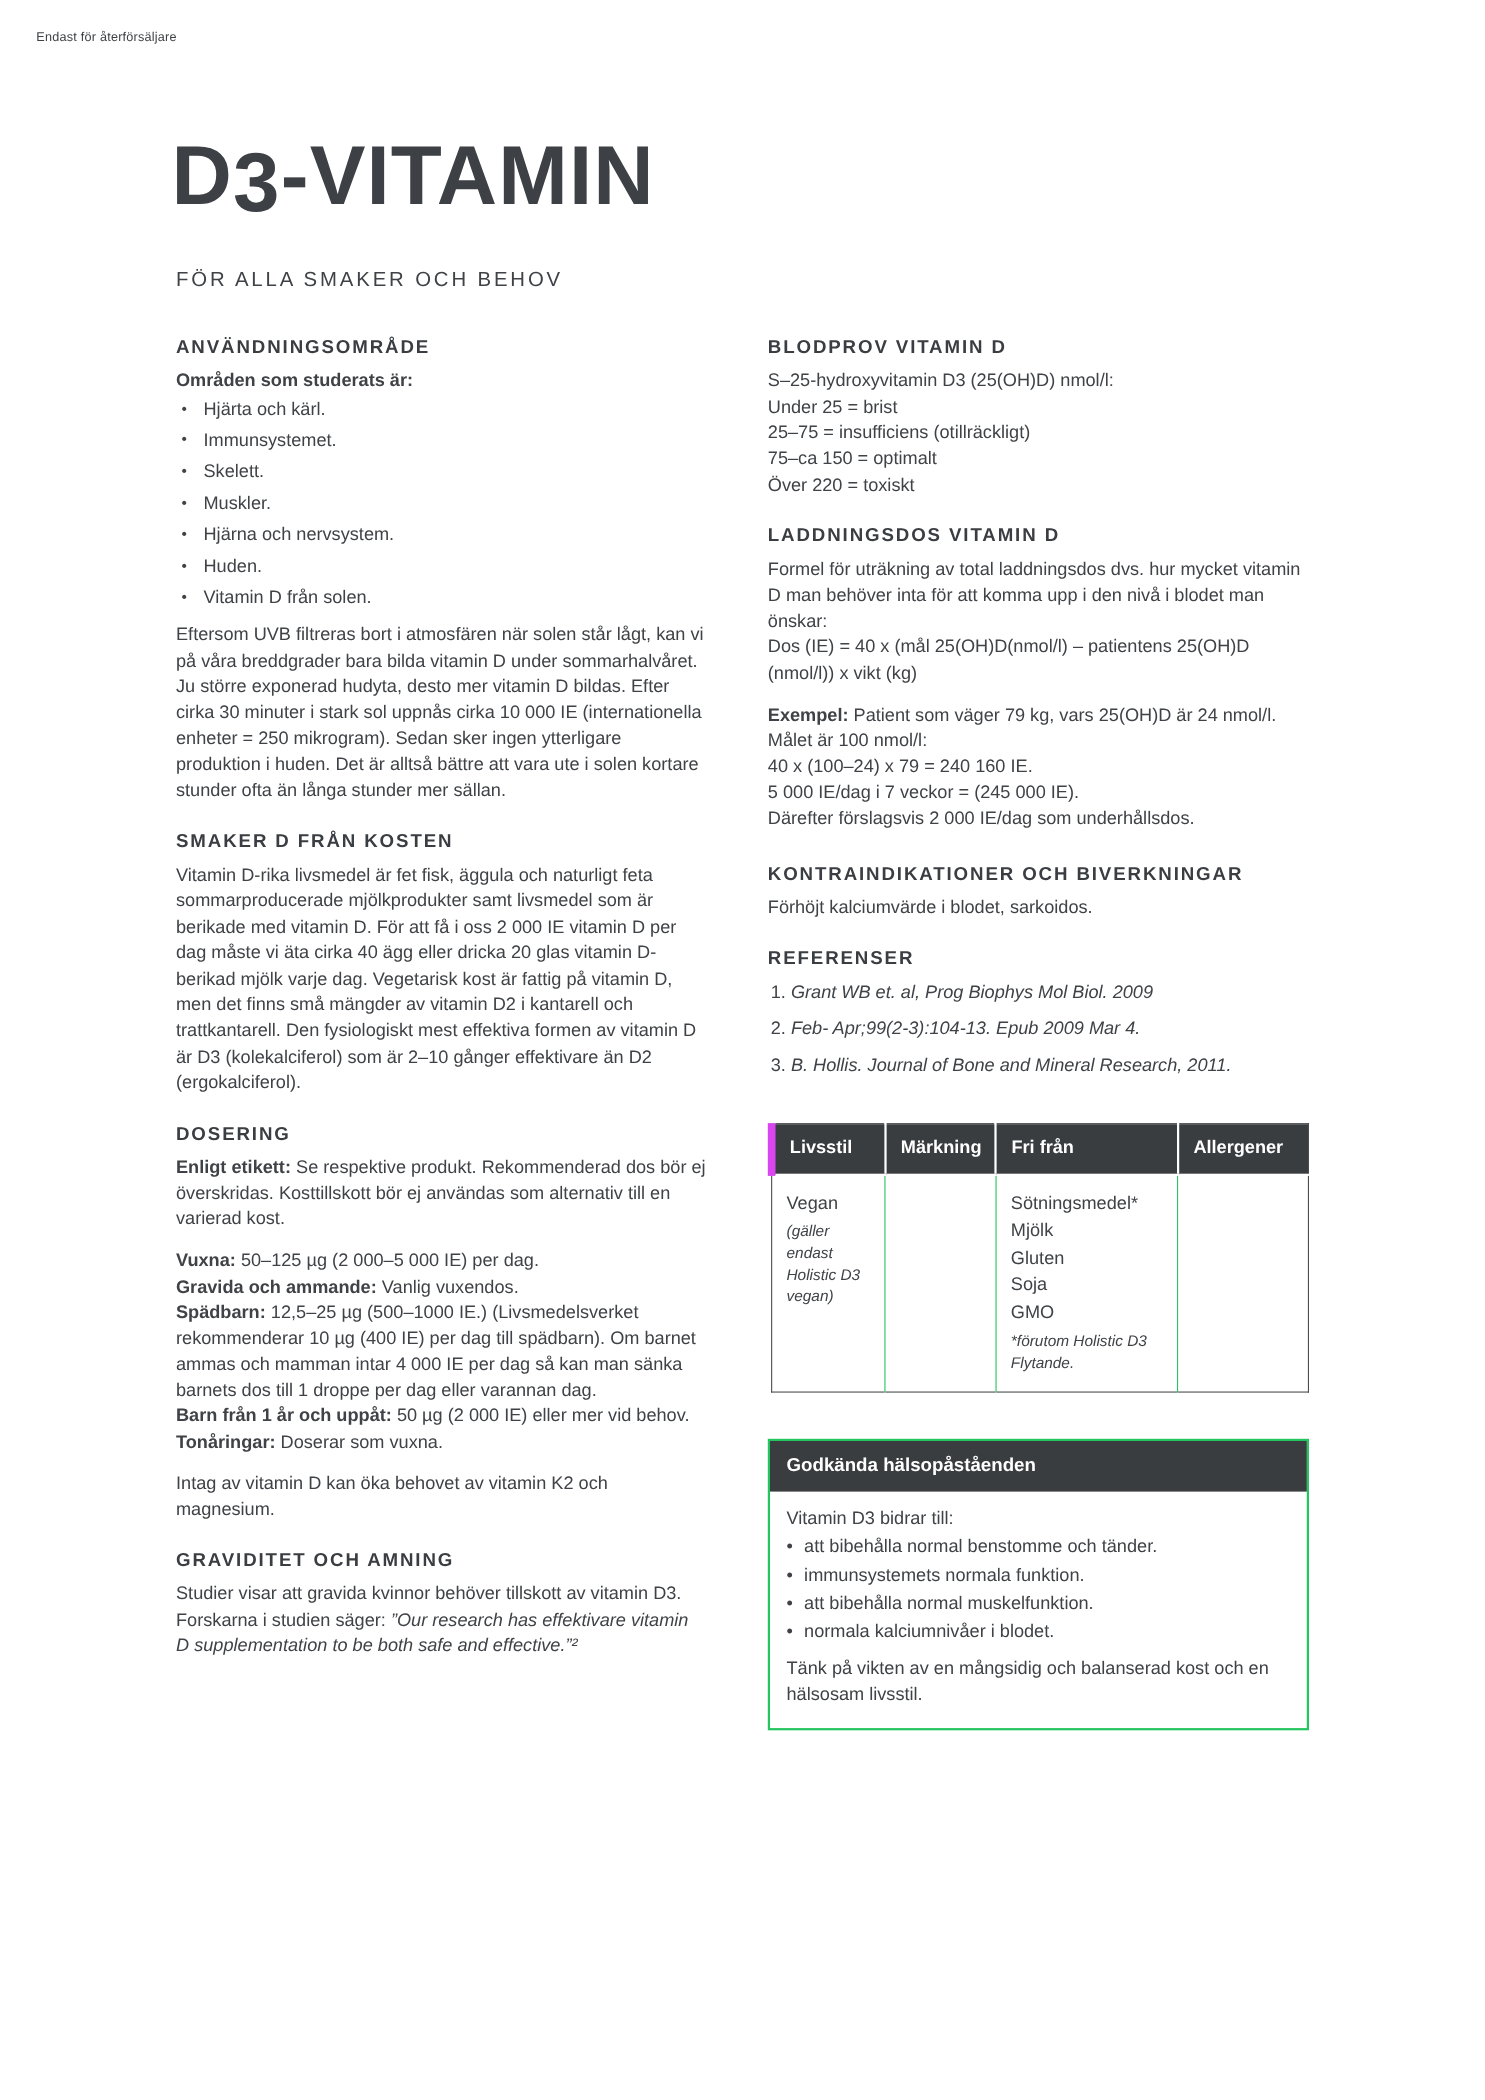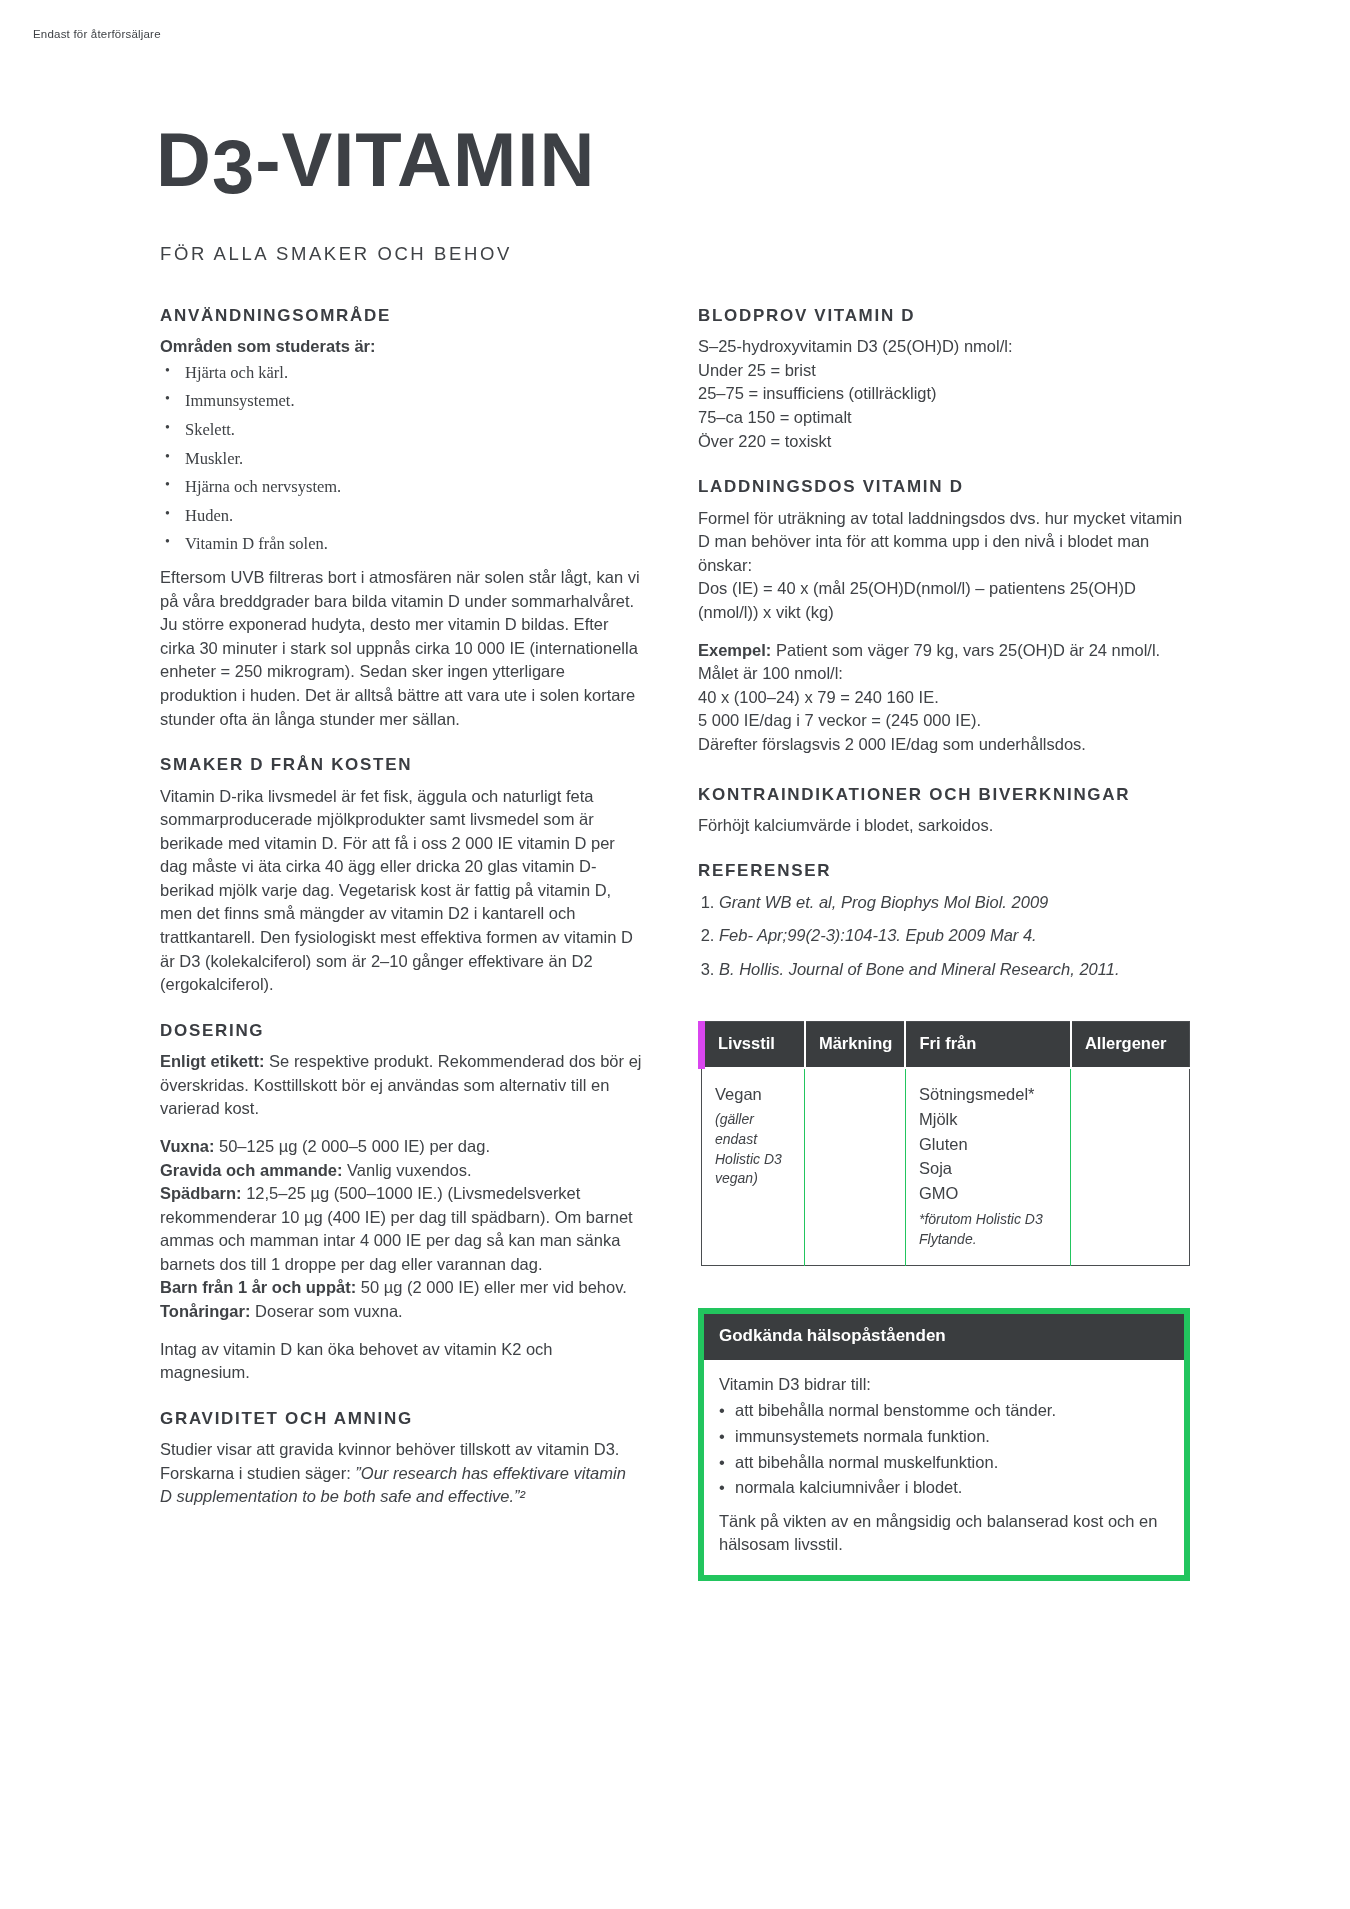--- a/index.html
+++ b/index.html
@@ -16,21 +16,21 @@
   .col-left  { left:160px; width:482px; }
   .col-right { left:698px; width:492px; }
 
   h3.sec { font-size:17px; font-weight:700; letter-spacing:1.7px; margin:22px 0 7px; color:#3a3d42; }
   h3.sec.first { margin-top:2px; }
   p { margin:0 0 14px; }
   p.tight { margin:0; }
   .b { font-weight:700; }
   .i { font-style:italic; }
 
-  ul.dots { list-style:none; margin:2px 0 10px; padding:0;font-family:Liberation Serif, serif; }
+  ul.dots { list-style:none; margin:2px 0 10px; padding:0; }
   ul.dots li { position:relative; padding-left:25px; margin-bottom:5px; }
   ul.dots li::before { content:"•"; position:absolute; left:5px; top:0; font-size:14px; }
 
   .linegroup div { margin:0; }
   .doseblock { margin:14px 0 14px; }
   .doseblock p { margin:0; }
 
   ol.refs { margin:0; padding-left:21px; }
   ol.refs li { margin-bottom:10px; font-style:italic; }
   ol.refs li::marker { font-style:normal; }
@@ -38,21 +38,21 @@
   table.spec { width:100%; border-collapse:collapse; margin-top:40px; border:1px solid #4a4d50; table-layout:fixed; }
   table.spec th { background:#3a3d3f; color:#ffffff; font-size:16.5px; font-weight:700; text-align:left;
                   padding:10px 13px 11px; border-left:2px solid #ffffff; border-bottom:2px solid #ffffff; }
   table.spec th:first-child { border-left:7px solid #d946ef; }
   table.spec td { border-left:1px solid #22c55e; vertical-align:top; padding:13px 13px 15px; font-size:16.5px; line-height:1.5; }
   table.spec td:first-child { border-left:none; }
   .cell-note { font-style:italic; font-size:14px; line-height:1.42; margin-top:3px; }
   .freefrom div { margin:0; }
   .freefrom .cell-note { margin-top:4px; }
 
-  .claims { margin-top:42px; border:6px solid #22c55e; }
+  .claims { margin-top:42px; border:2px solid #22c55e; }
   .claims-header { background:#3a3d3f; color:#ffffff; font-weight:700; font-size:17px; padding:10px 15px 12px; }
   .claims-body { padding:13px 15px 18px; }
   .claims-body .cl-intro { margin:0 0 3px; }
   .claims-body ul { list-style:none; margin:0; padding:0; }
   .claims-body li { position:relative; padding-left:16px; margin:2px 0; }
   .claims-body li::before { content:"•"; position:absolute; left:0; top:0; }
   .cl-outro { margin:10px 0 0; }
 </style>
 </head>
 <body>

